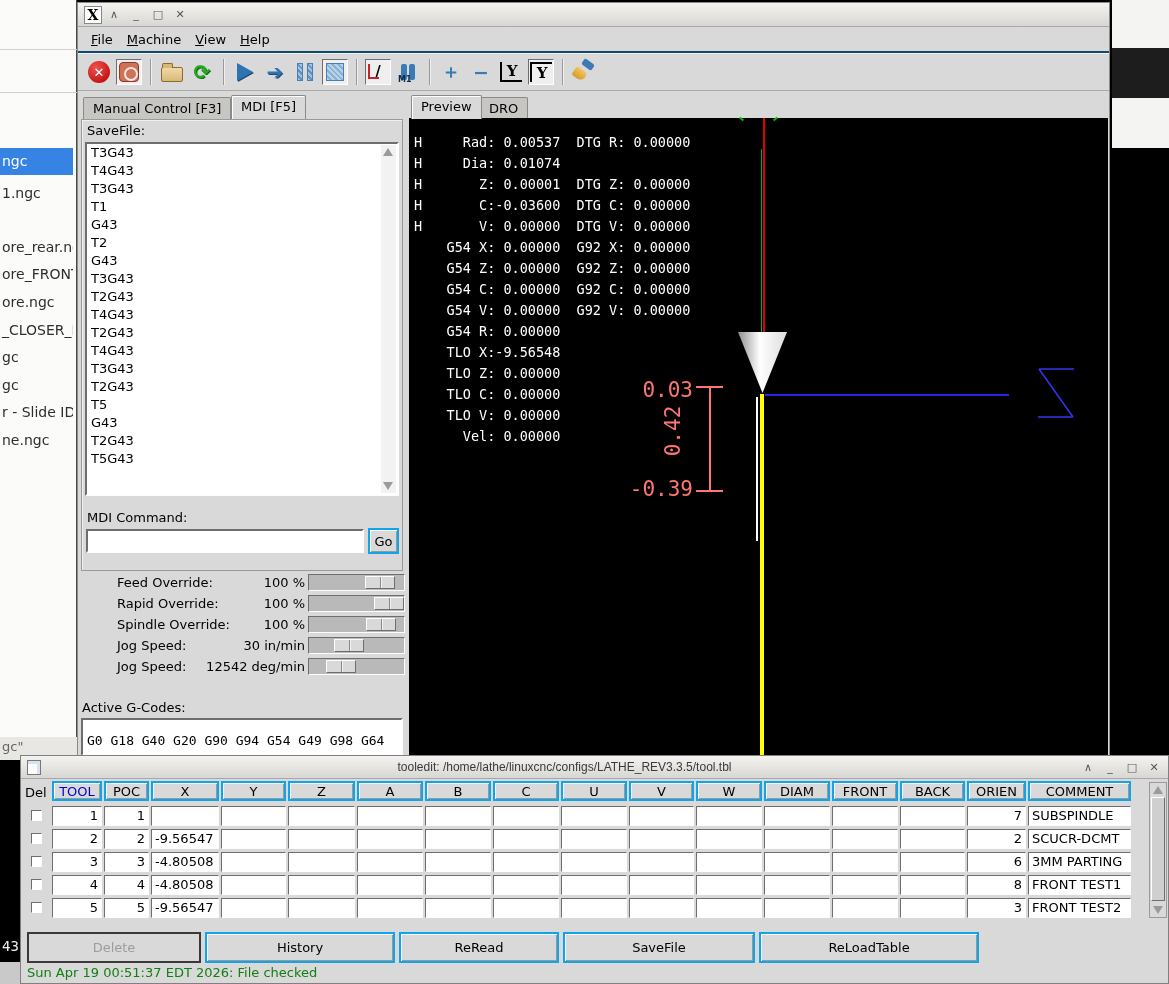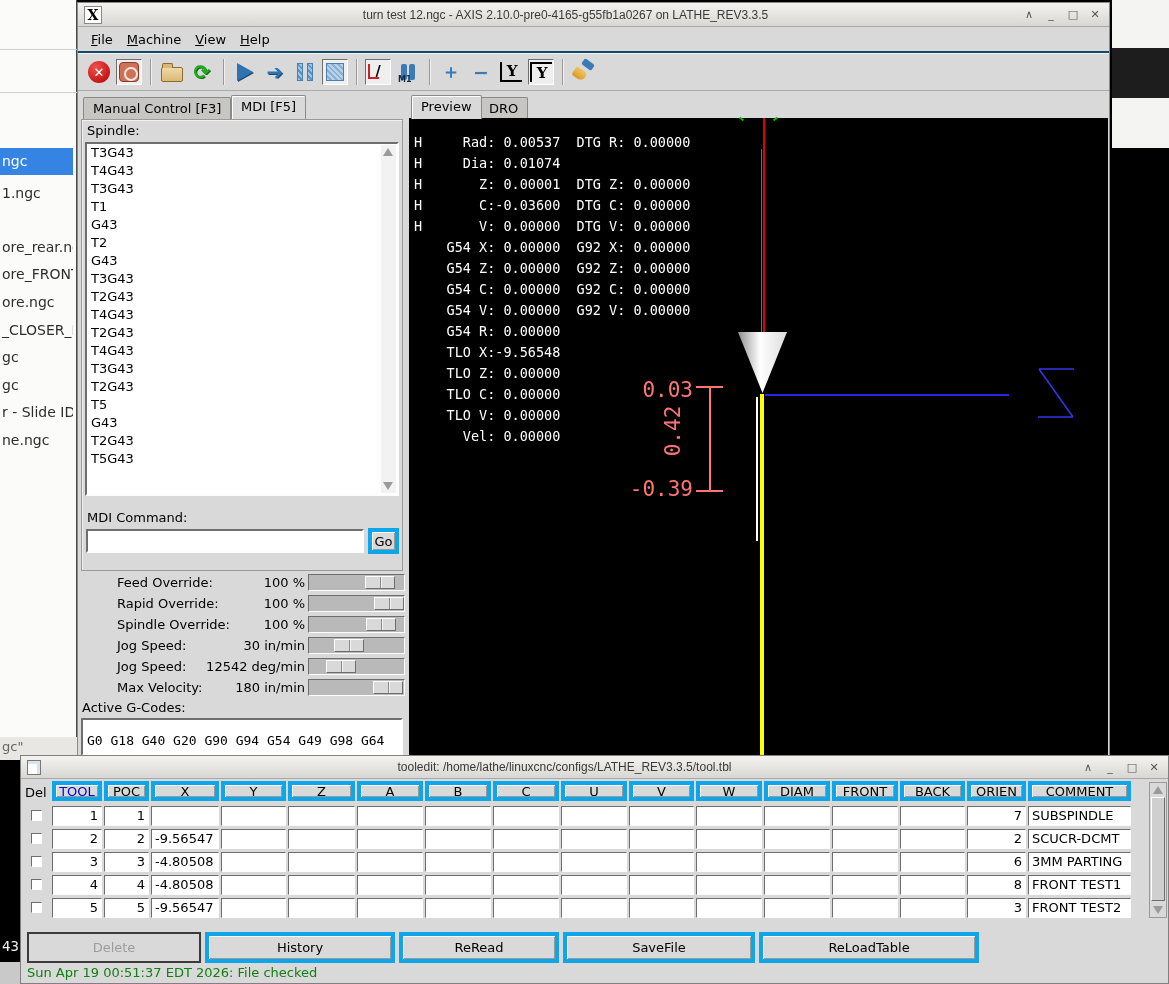--- a/index.html
+++ b/index.html
@@ -4,21 +4,21 @@
 <style>
   html,body{margin:0;padding:0;background:#000;}
   *{box-sizing:border-box;}
   #screen{position:relative;width:1169px;height:984px;overflow:hidden;
           font-family:"DejaVu Sans",sans-serif;font-size:13px;color:#000;background:#000;}
   .abs{position:absolute;}
 
   
   .sunken{border:1px solid;border-color:#6e6e6e #fdfdfd #fdfdfd #6e6e6e;}
   .sunken2{border:2px solid;border-color:#6e6e6e #fdfdfd #fdfdfd #6e6e6e;}
-  .tkbtn{background:#d9d9d9;border:4px solid #0ea5e9;
+  .tkbtn{background:#d9d9d9;border:2px solid #0ea5e9;
          box-shadow:inset 1px 1px 0 #fff, inset -1px -1px 0 #999;
          display:flex;align-items:center;justify-content:center;font-size:13px;}
   .titlebar{background:linear-gradient(#f4f3f0,#d9d7d3);border-bottom:1px solid #a8a8a8;
             display:flex;align-items:center;}
   .titlebar .title{flex:1;text-align:center;font-family:"Liberation Sans",sans-serif;
                    font-size:12px;color:#3a3a3a;white-space:nowrap;overflow:hidden;}
   .winctl{display:flex;gap:10px;margin-right:8px;color:#555;font-size:11px;}
   .winctl span{width:12px;text-align:center;cursor:default;}
 
   
@@ -173,21 +173,20 @@
   </div>
   <div id="bg-bottom" class="abs"></div>
   <div id="bg-right" class="abs">
     <div class="band-dark"></div>
     <div class="band-black"></div>
   </div>
 
   <div id="axis" class="abs">
     <div class="titlebar">
       <div id="axis-logo">X</div>
-      <div class="title">turn test 12.ngc - AXIS 2.10.0-pre0-4165-g55fb1a0267 on LATHE_REV3.3.5</div>
       <div class="winctl">
         <span>∧</span>
         <span>_</span>
         <span>□</span>
         <span>✕</span>
       </div>
     </div>
 
     <div id="menubar">
       <span class="menu-item">File</span>
@@ -256,21 +255,21 @@
             <div class="handle"></div>
             <div class="head"></div>
           </div>
       </div>
     </div>
 
     <div class="tab" style="left:5px;top:94px;">Manual Control [F3]</div>
     <div class="tab active" style="left:153px;top:94px;">MDI [F5]</div>
 
     <div id="left-frame" class="abs">
-      <div id="history-label">Spindle:</div>
+      <div id="history-label">SaveFile:</div>
       <div id="history-list" class="sunken2">
         <div class="hist-item">T3G43</div>
         <div class="hist-item">T4G43</div>
         <div class="hist-item">T3G43</div>
         <div class="hist-item">T1</div>
         <div class="hist-item">G43</div>
         <div class="hist-item">T2</div>
         <div class="hist-item">G43</div>
         <div class="hist-item">T3G43</div>
         <div class="hist-item">T2G43</div>
@@ -321,27 +320,20 @@
           <div class="ovr-handle" style="left:25px"></div>
         </div>
     </div>
     <div class="ovr-row" style="top:654px">
       <span class="ovr-label">Jog Speed:</span>
       <span class="ovr-value">12542 deg/min</span>
       <div class="ovr-slider sunken">
           <div class="ovr-handle" style="left:17px"></div>
         </div>
     </div>
-    <div class="ovr-row" style="top:675px">
-      <span class="ovr-label">Max Velocity:</span>
-      <span class="ovr-value">180 in/min</span>
-      <div class="ovr-slider sunken">
-          <div class="ovr-handle" style="left:64px"></div>
-        </div>
-    </div>
 
     <div id="gcode-label">Active G-Codes:</div>
     <div id="gcode-box" class="sunken2">
       <pre>G0 G18 G40 G20 G90 G94 G54 G49 G98 G64
 G97 G91.1 G7 M5 M9 M48 M53 F10 S0</pre>
     </div>
 
     <div class="tab active" style="left:333px;top:94px;">Preview</div>
     <div class="tab" style="left:401px;top:94px;">DRO</div>
 

